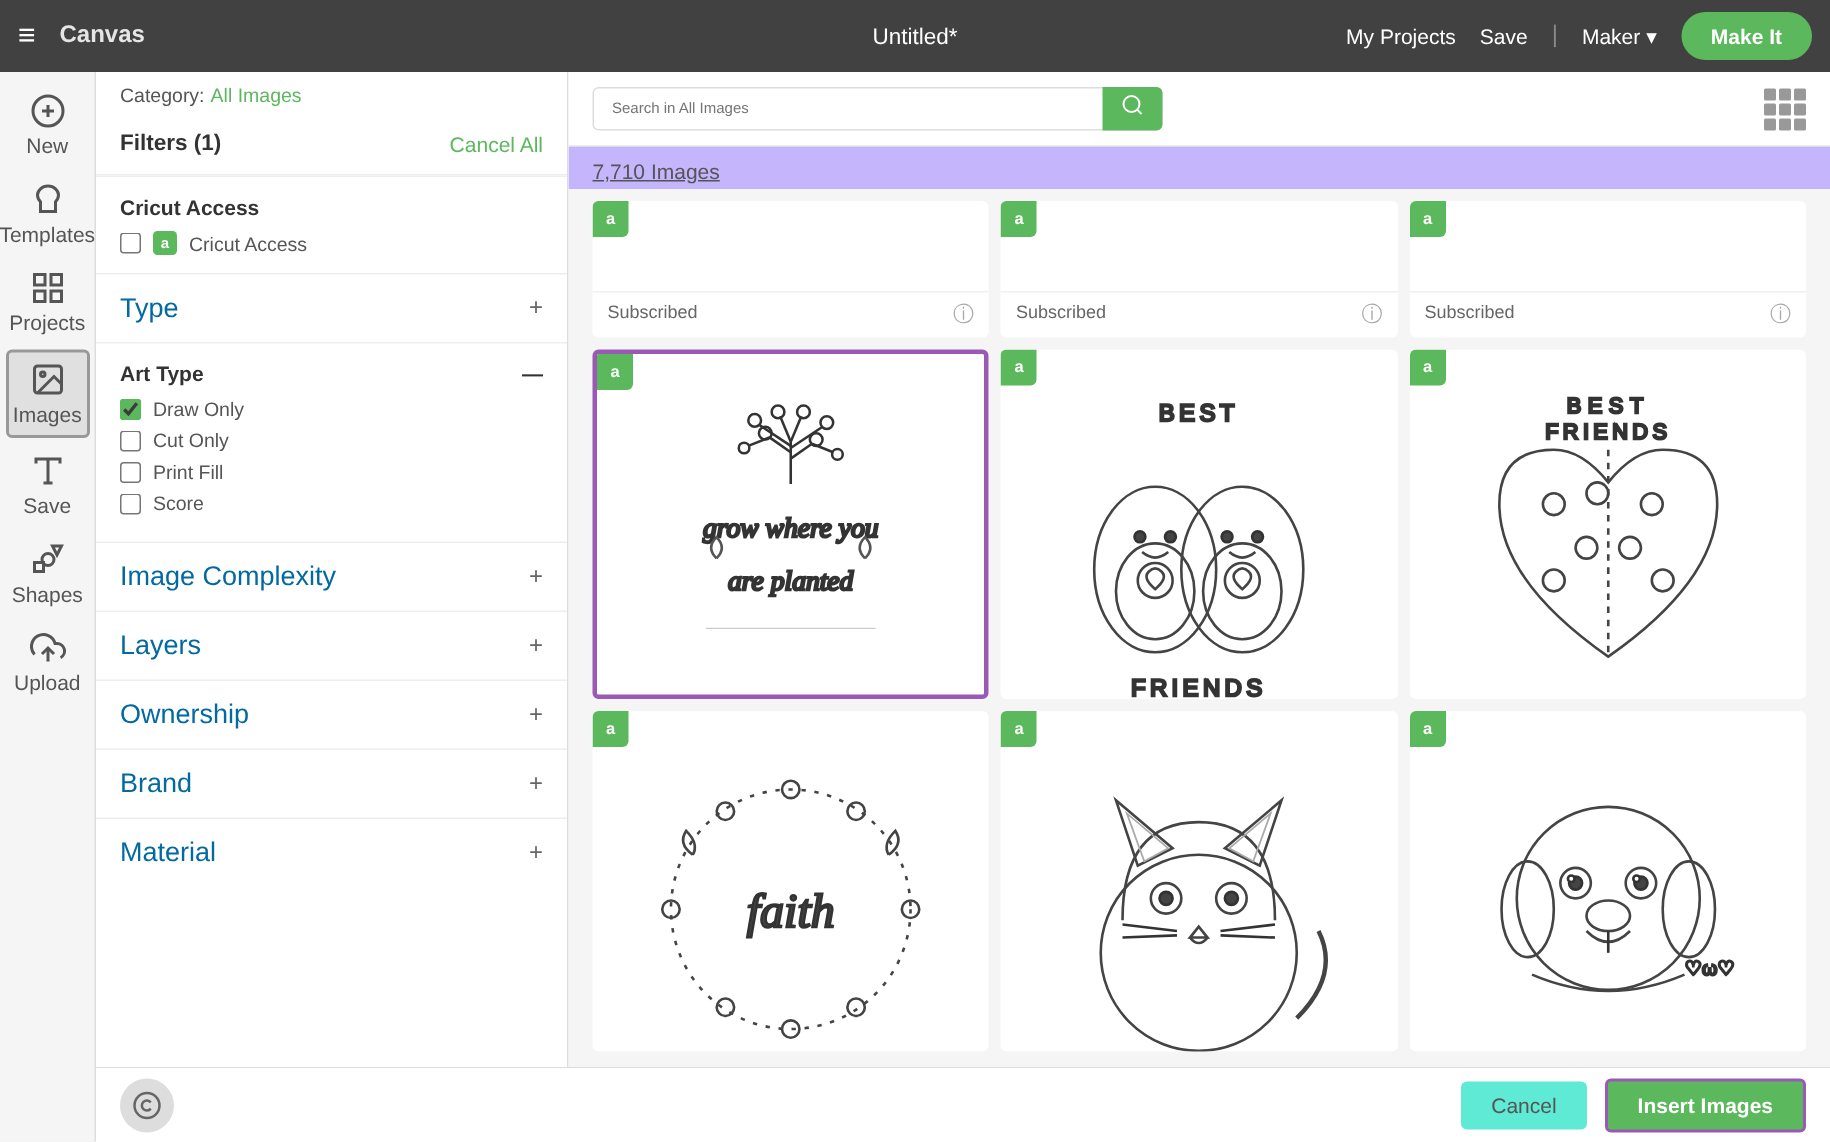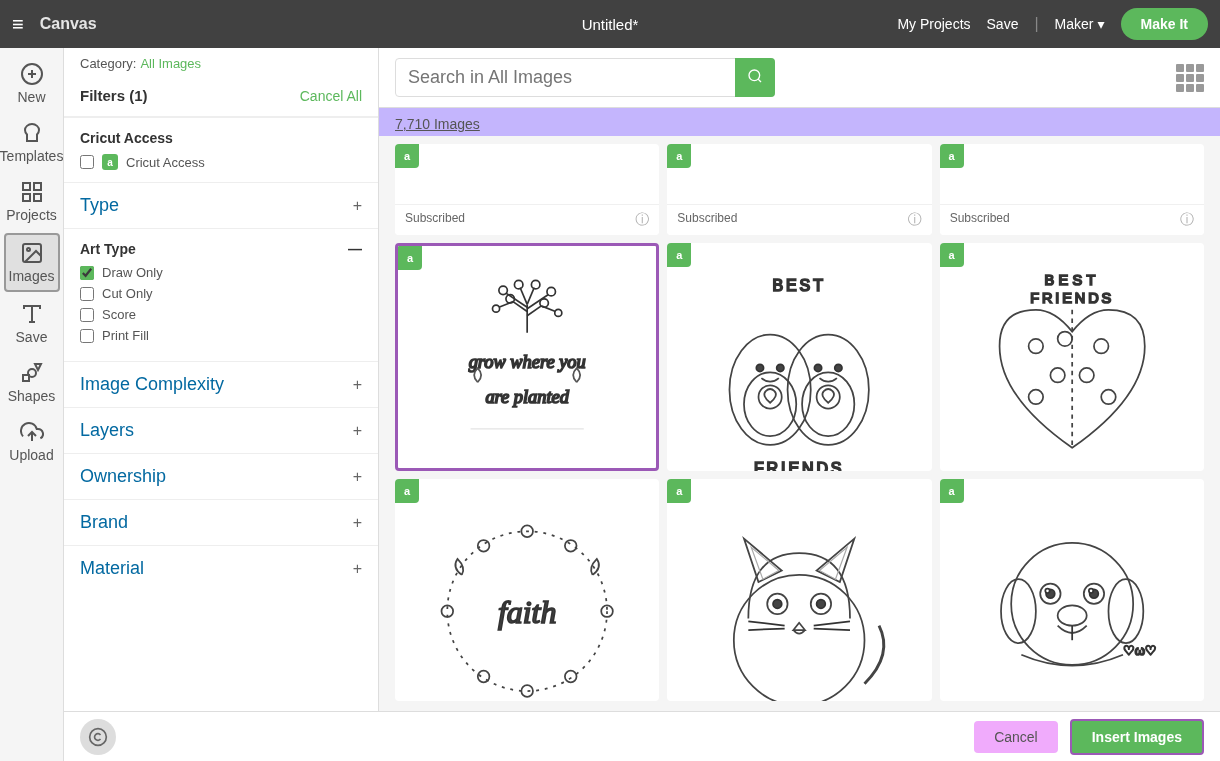--- a/index.html
+++ b/index.html
@@ -89,21 +89,21 @@
     
     .main-content { flex: 1; display: flex; flex-direction: column; background: #f5f5f5; overflow: hidden; }
 
     .content-header {
       background: white; padding: 10px 16px; border-bottom: 1px solid #ddd;
       display: flex; align-items: center; gap: 12px;
     }
     .search-container { position: relative; flex: 1; max-width: 380px; }
     .search-input {
       width: 100%; border: 1px solid #ddd; border-radius: 4px; padding: 8px 40px 8px 12px;
-      font-size: 18px; color: #999;
+      font-size: 10px; color: #999;
     }
     .search-btn {
       position: absolute; right: 0; top: 0; height: 100%; background: #5cb85c;
       border: none; border-radius: 0 4px 4px 0; padding: 0 12px; cursor: pointer;
       color: white; font-size: 16px;
     }
 
     
     .images-grid {
       flex: 1; overflow-y: auto; padding: 8px 16px 60px 16px;
@@ -130,21 +130,21 @@
       position: fixed; bottom: 0; left: 64px; right: 0; height: 50px;
       background: white; border-top: 1px solid #ddd;
       display: flex; align-items: center; justify-content: flex-end;
       padding: 0 16px; gap: 12px;
     }
     .cricut-logo-circle {
       width: 36px; height: 36px; border-radius: 50%; background: #ddd;
       display: flex; align-items: center; justify-content: center; font-size: 10px; color: #666; margin-right: auto;
     }
     .cancel-btn {
-      background: #f0abfc; color: #555; border: none; border-radius: 4px;
+      background: #5eead4; color: #555; border: none; border-radius: 4px;
       padding: 8px 20px; font-size: 14px; cursor: pointer;
     }
     .insert-btn {
       background: #5cb85c; color: white; border: 2px solid #9b59b6; border-radius: 4px;
       padding: 8px 20px; font-size: 14px; font-weight: bold; cursor: pointer;
     }
 
     
     .drawing-svg { width: 100%; height: 100%; }
   </style>
@@ -264,25 +264,25 @@
         <div class="art-type-item checked-item">
           <input type="checkbox" checked="" style="accent-color: rgb(92, 184, 92);">
           <span>Draw Only</span>
         </div>
         <div class="art-type-item">
           <input type="checkbox" style="">
           <span>Cut Only</span>
         </div>
         <div class="art-type-item">
           <input type="checkbox" style="">
-          <span>Score</span>
+          <span>Print Fill</span>
         </div>
         <div class="art-type-item">
           <input type="checkbox" style="">
-          <span>Print Fill</span>
+          <span>Score</span>
         </div>
       </div>
 
       <div class="filter-section">
         <div class="filter-section-header">
           <span class="section-title">Image Complexity</span>
           <span class="expand-icon">+</span>
         </div>
       </div>
 

